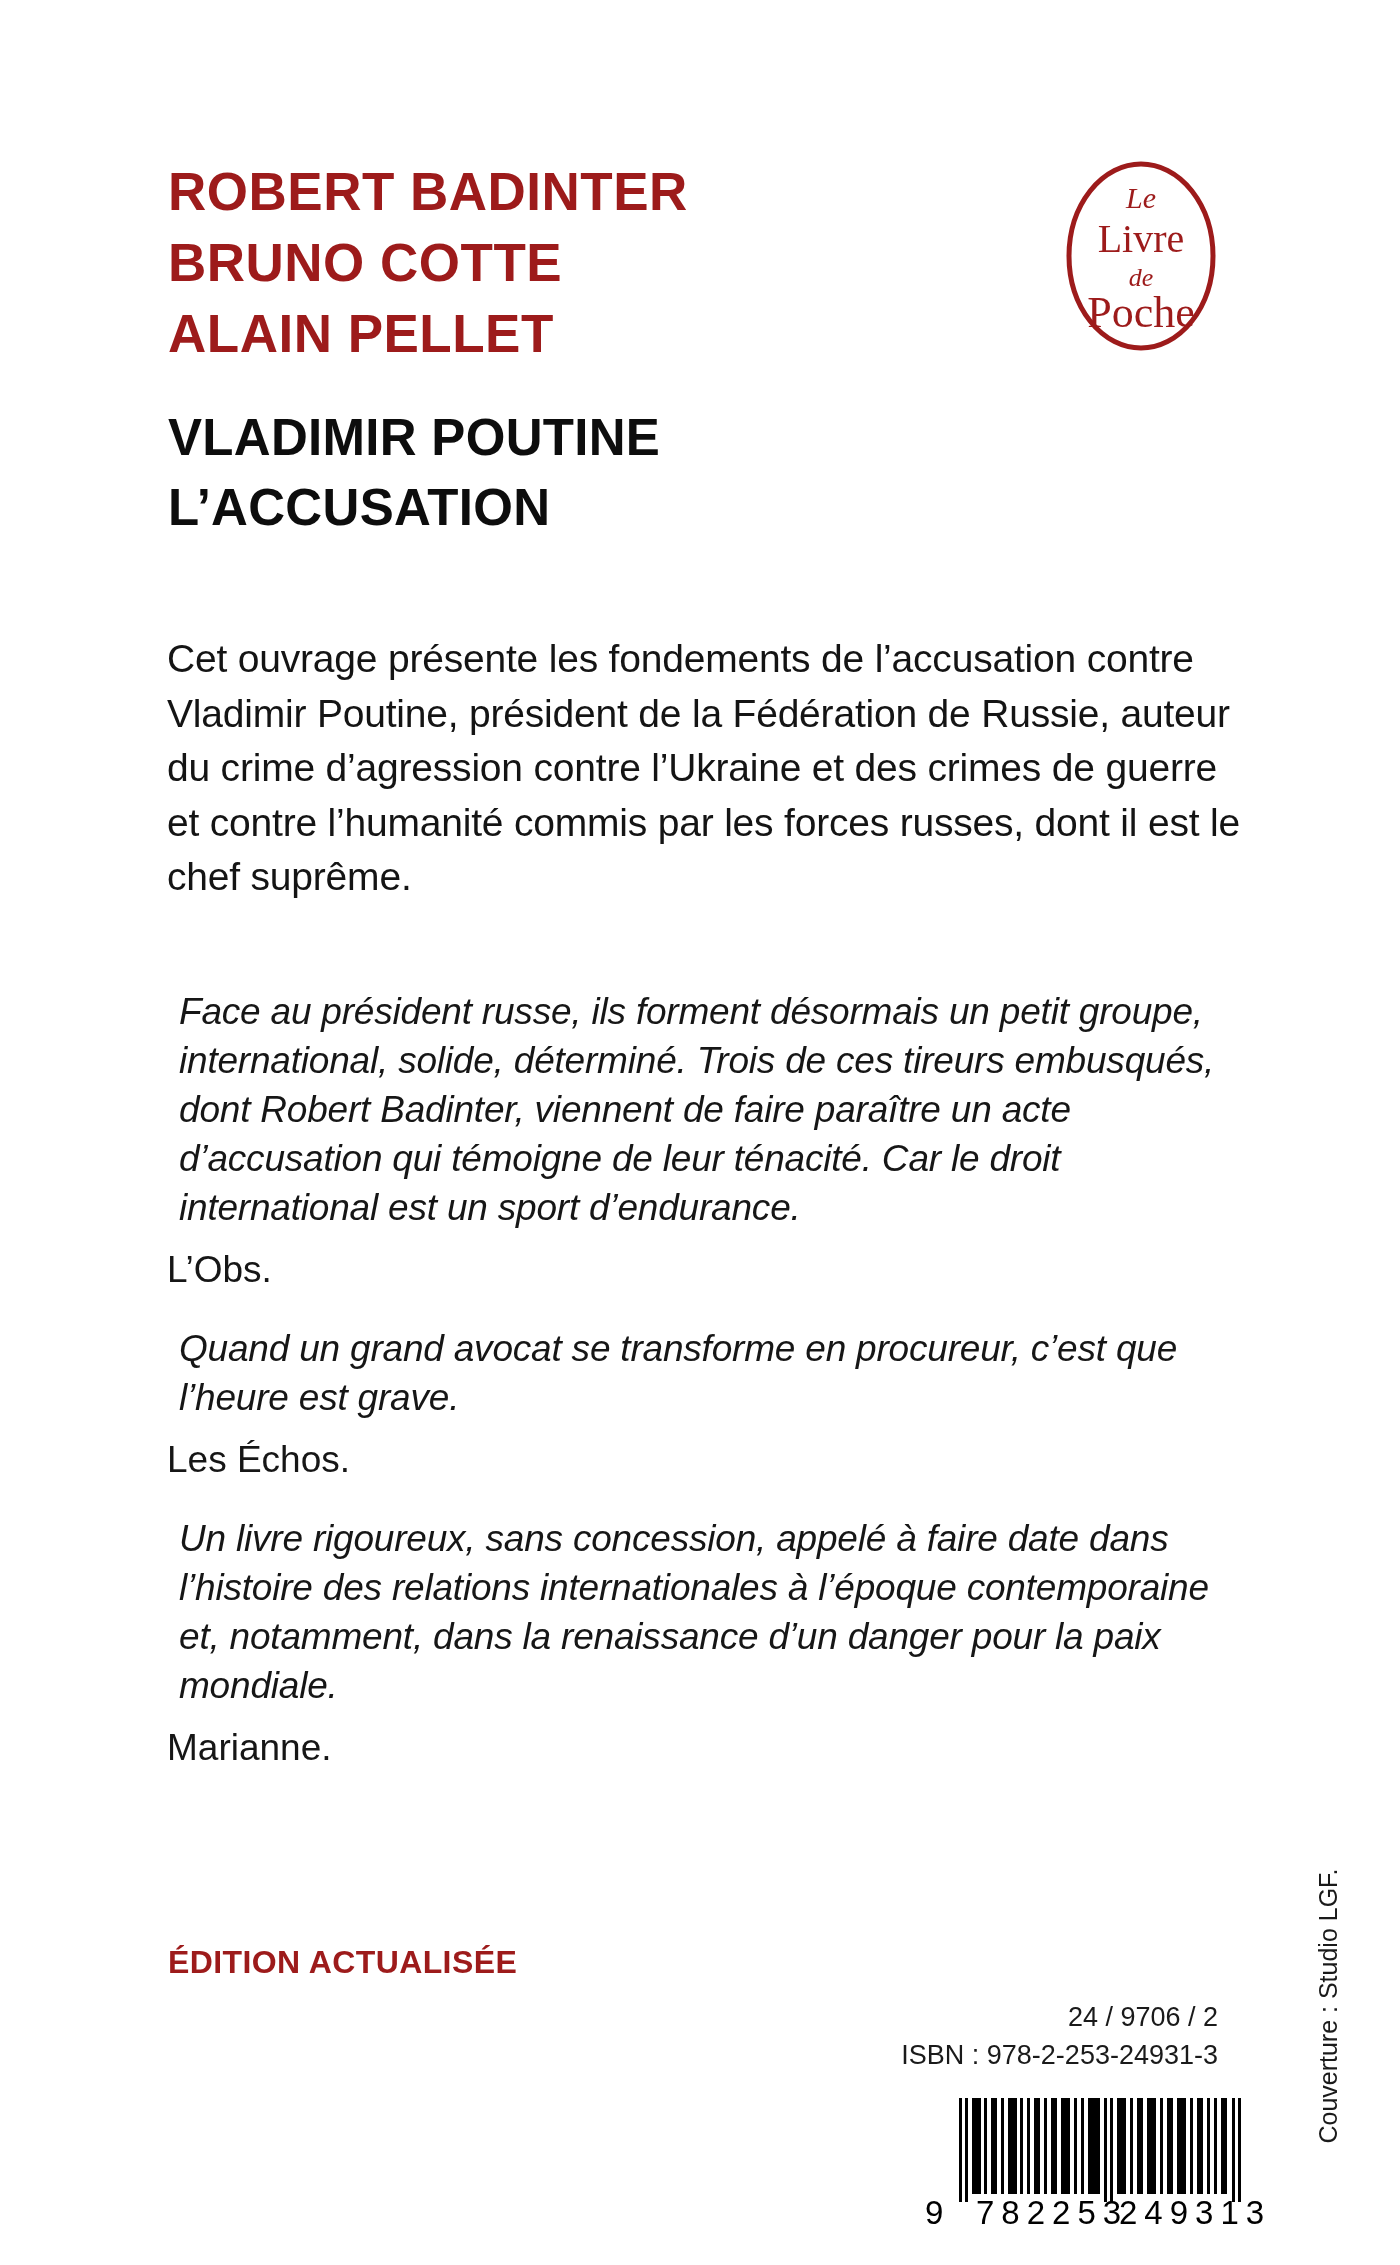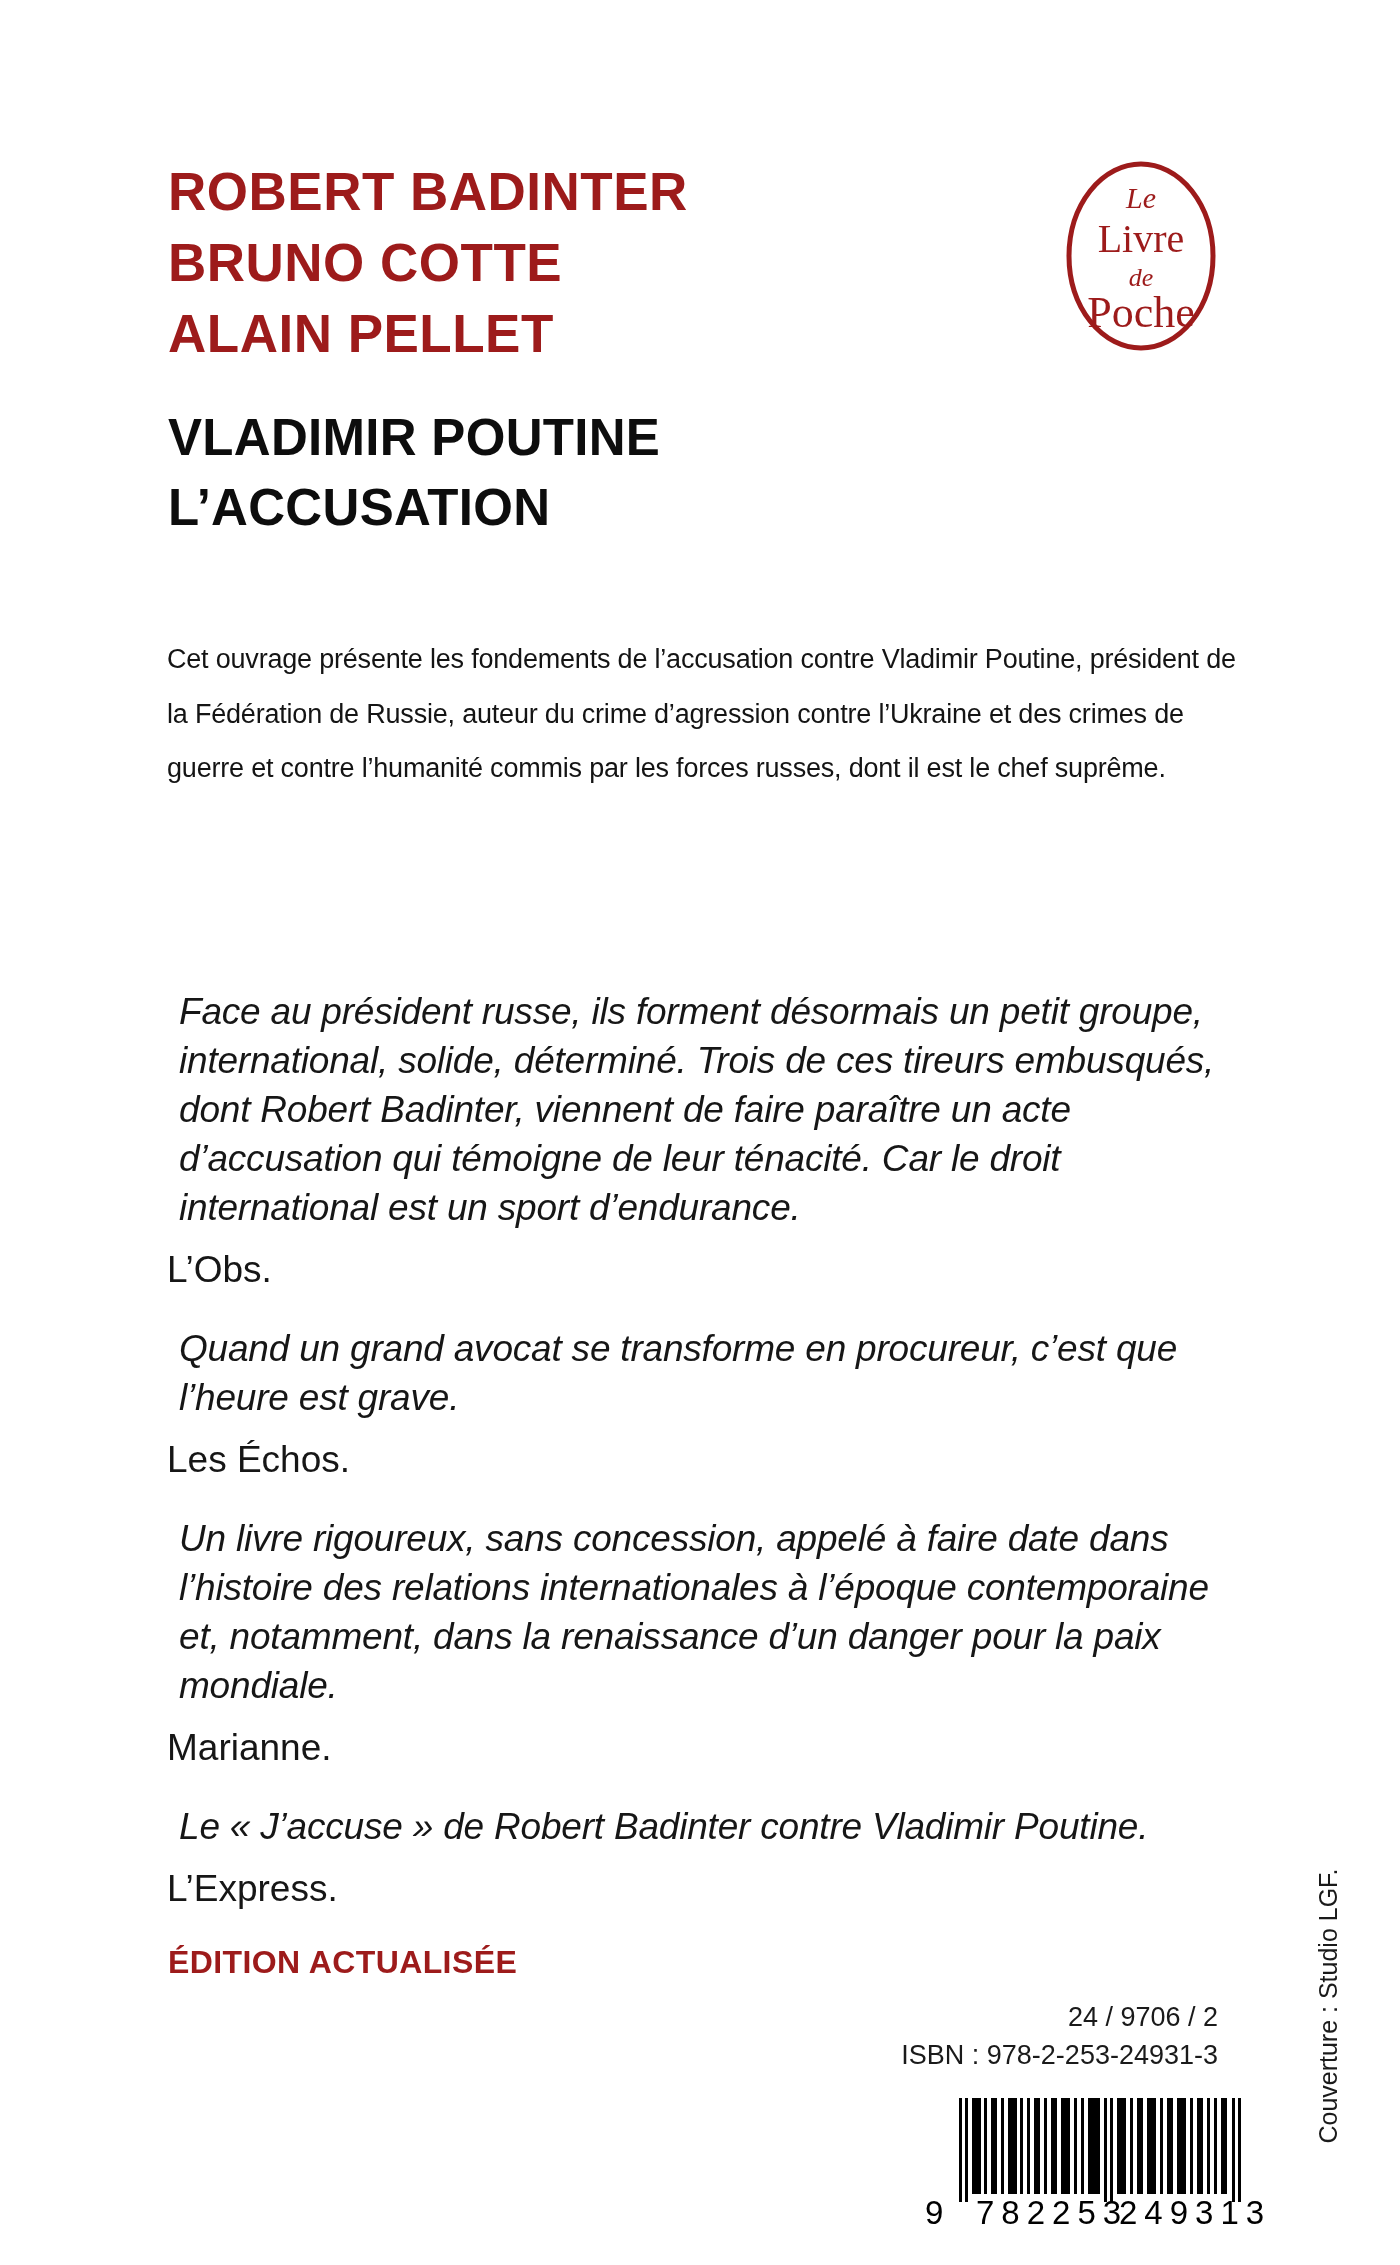--- a/index.html
+++ b/index.html
@@ -64,21 +64,21 @@
     letter-spacing: 0.3px;
     white-space: nowrap;
   }
 
   
   .blurb {
     position: absolute;
     left: 167px;
     top: 632px;
     width: 1090px;
-    font-size: 27px;
+    font-size: 39px;
     line-height: 54.5px;
     color: #141414;
     letter-spacing: -0.2px;
   }
   .blurb p { margin: 0; }
 
   
   .quotes {
     position: absolute;
     left: 167px;
@@ -201,24 +201,20 @@
     <div class="quote-block q2">
       <p class="quote-text">Quand un grand avocat se transforme en procureur, c’est que l’heure est grave.</p>
       <p class="quote-source">Les Échos.</p>
     </div>
 
     <div class="quote-block q3">
       <p class="quote-text">Un livre rigoureux, sans concession, appelé à faire date dans l’histoire des relations internationales à l’époque contemporaine et, notamment, dans la renaissance d’un danger pour la paix mondiale.</p>
       <p class="quote-source">Marianne.</p>
     </div>
 
-    <div class="quote-block q4">
-      <p class="quote-text">Le « J’accuse » de Robert Badinter contre Vladimir Poutine.</p>
-      <p class="quote-source">L’Express.</p>
-    </div>
 
   </div>
 
   <div class="edition-note">ÉDITION ACTUALISÉE</div>
 
   <div class="codes">
     <div>24 / 9706 / 2</div>
     <div>ISBN : 978-2-253-24931-3</div>
   </div>
 

